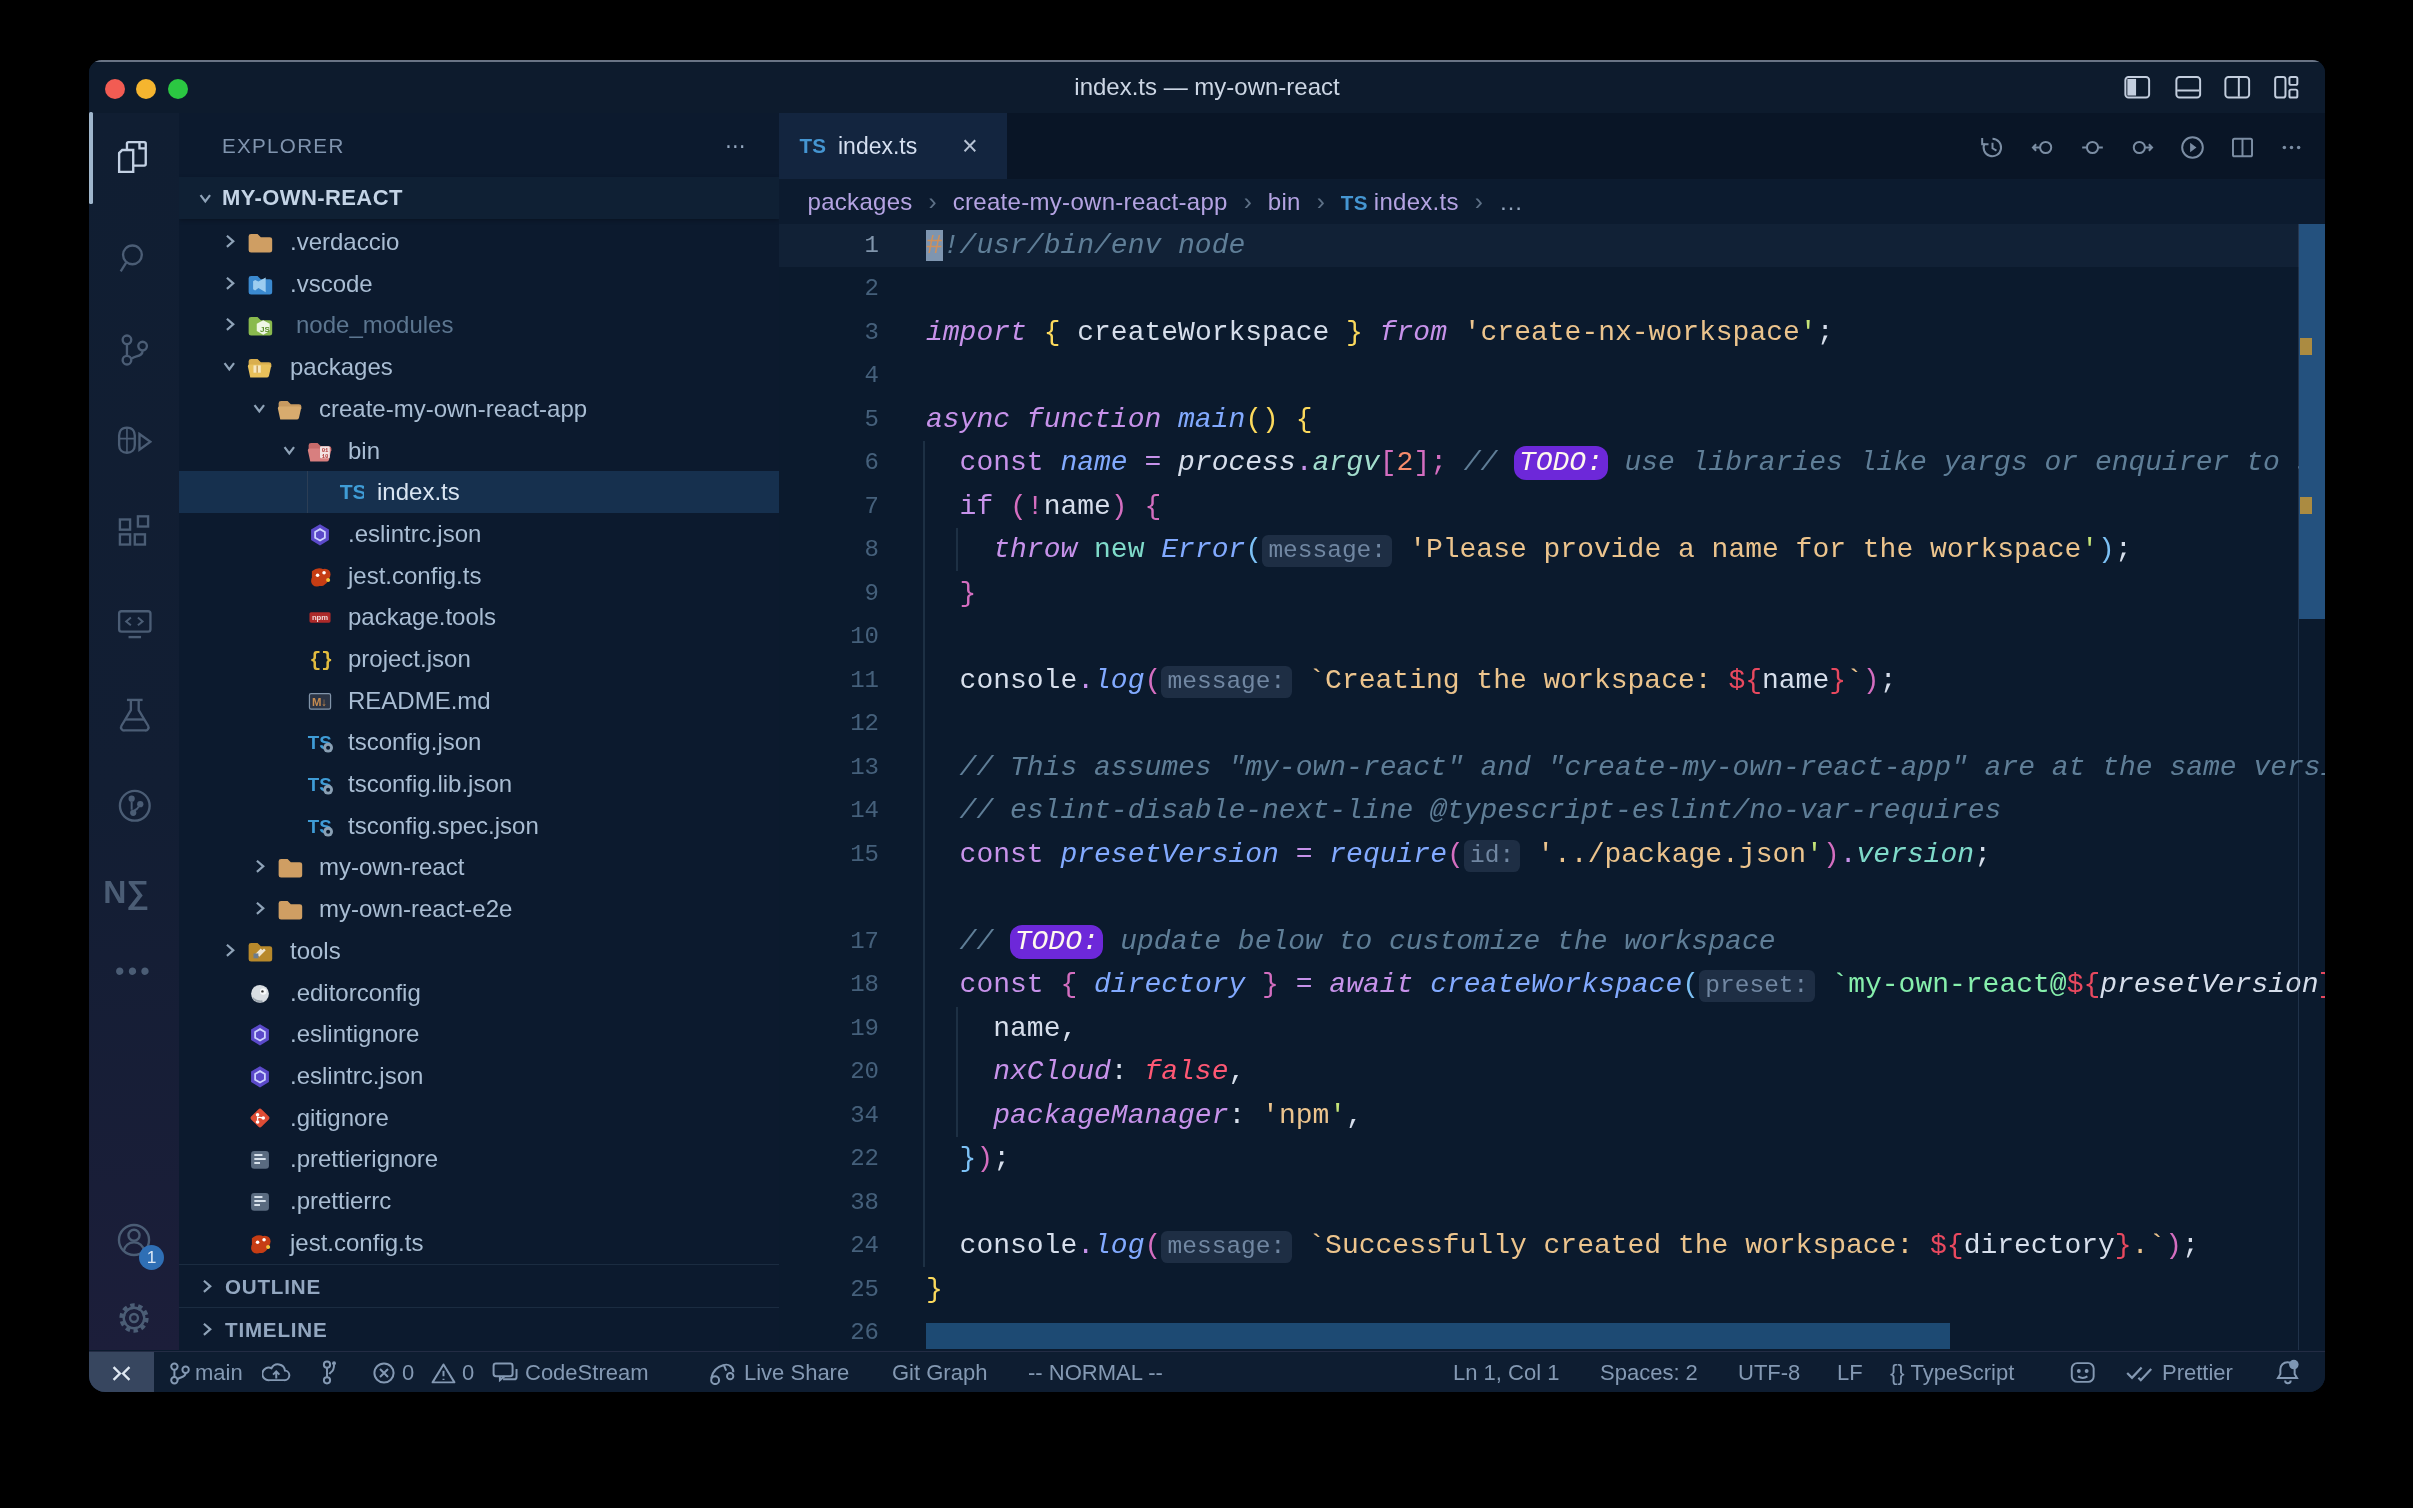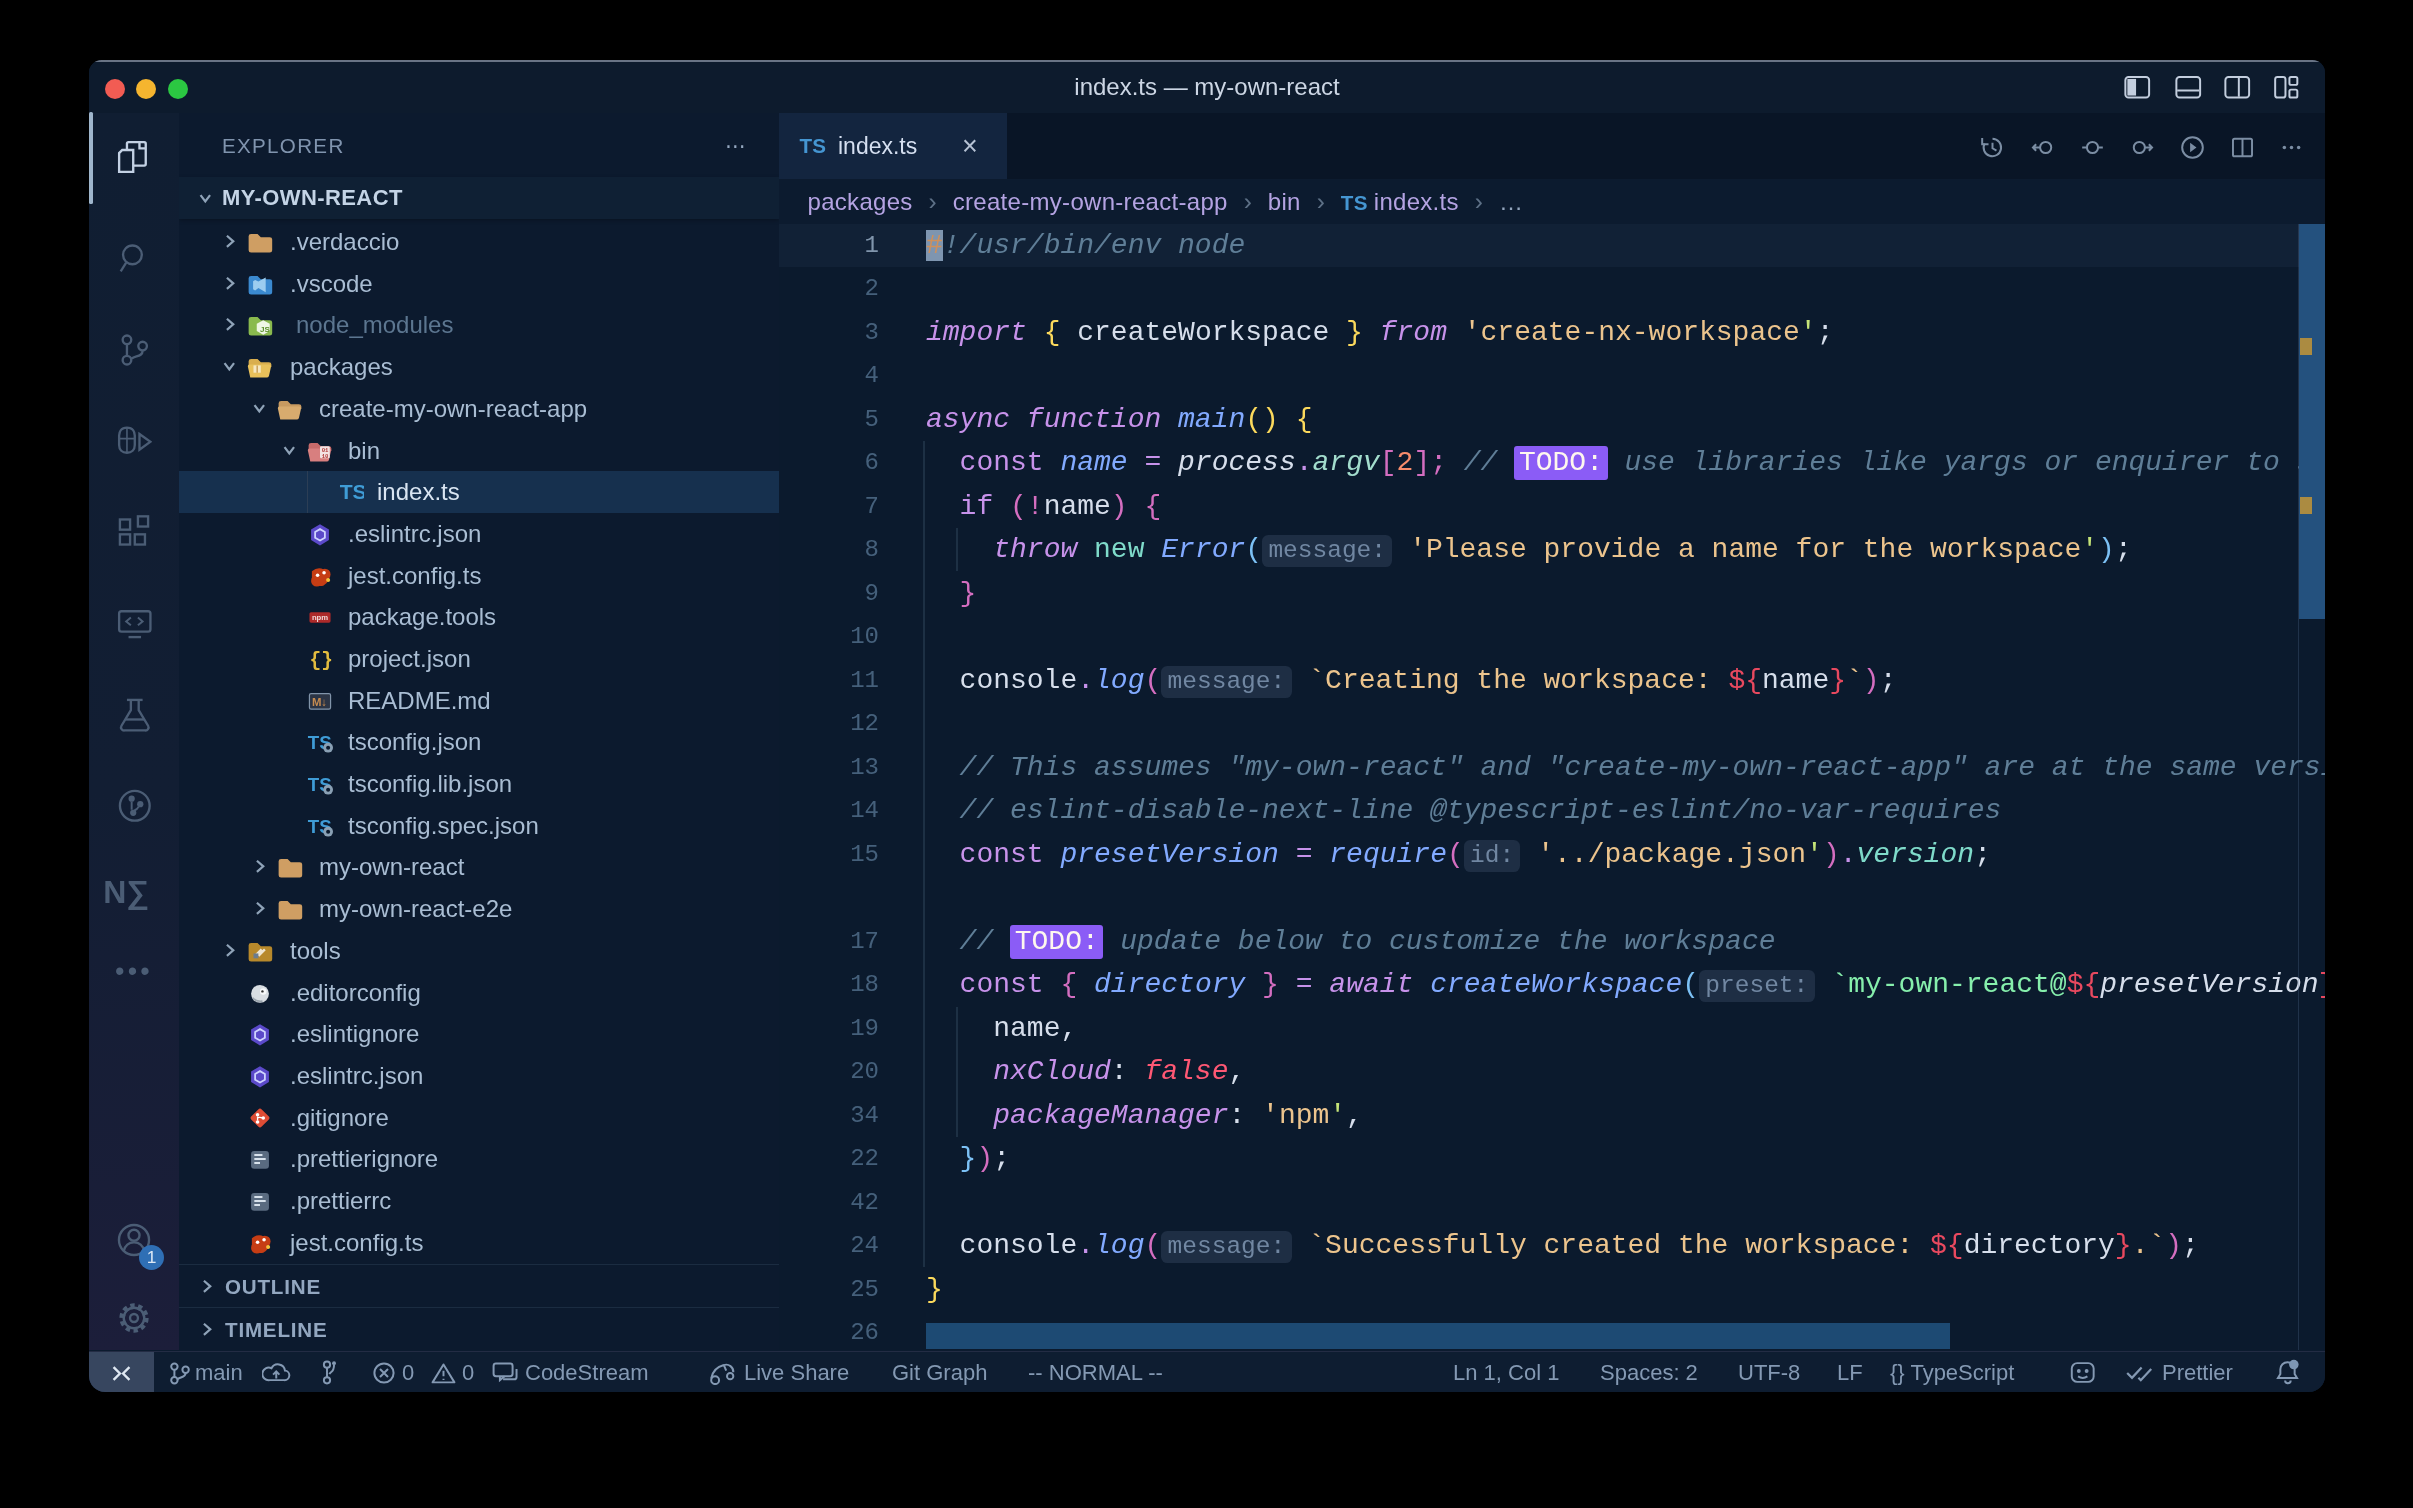--- a/index.html
+++ b/index.html
@@ -46,21 +46,21 @@
 .v{color:#d6deeb}.vi{color:#d6deeb;font-style:italic}
 .s{color:#ecc48d}.si{color:#86efac;}
 .n{color:#f78c6c}
 .c{color:#5f7e97;font-style:italic}
 .b1{color:#fbd95c}.b2{color:#d46ec0}.b3{color:#7cc1f5}
 .t{color:#7fdbca}.ti{color:#7fdbca;font-style:italic}
 .cy{color:#a3ddcd;font-style:italic}
 .g{color:#c5e478}
 .r{color:#e8495f}.ri{color:#ff5874;font-style:italic}
 .op{color:#c792ea}.pu{color:#d6deeb}
-.todo{background:#8b5cf6;color:#fef7ee;border-radius:3px;padding:0.8px 4.7px 2.4px 4.7px}
+.todo{background:#6d28d9;color:#fef7ee;font-style:italic;border-radius:12px;padding:0.8px 4.7px 2.4px 4.7px}
 .hint{background:#1e2e44;color:#7187a2;border-radius:6.3px;padding:1.6px 6.3px 3.2px 6.3px;font-size:24.5px}
 .curs{background:#7e95b0;color:#d0905a}
 #curline{position:absolute;left:0;top:0px;right:0;height:43px;background:rgba(120,160,210,.055)}
 .iguide{position:absolute;width:1.6px;background:rgba(95,126,151,.22)}
 #vscroll{position:absolute;right:0;top:0px;width:26px;height:400px;background:#24517e}
 #hscroll{position:absolute;left:147px;top:0px;width:1024px;height:26px;background:#1d4a73}
 .ormark{position:absolute;right:13.4px;width:12px;height:16.6px;background:#ab8b41}
 #statusbar{position:absolute;left:0;bottom:0;width:100%;height:41px;background:#0e1d31;border-top:0.8px solid #232c44;
  color:#8499b3;font-size:22px}
 #statusbar .it{position:absolute;top:0;line-height:41px;white-space:nowrap}
@@ -519,21 +519,21 @@
         </div>
 <div class="cl" style="top:870px">
           <span class="num">34</span>
           <span class="ct"><span class="pu">    </span><span class="ki">packageManager</span><span class="pu">: </span><span class="s">'npm</span><span class="g">'</span><span class="pu">,</span></span>
         </div>
 <div class="cl" style="top:913px">
           <span class="num">22</span>
           <span class="ct"><span class="pu">  </span><span class="b3">}</span><span class="b2">)</span><span class="pu">;</span></span>
         </div>
 <div class="cl" style="top:957px">
-          <span class="num">42</span>
+          <span class="num">38</span>
           <span class="ct"></span>
         </div>
 <div class="cl" style="top:1000px">
           <span class="num">24</span>
           <span class="ct"><span class="pu">  </span><span class="v">console</span><span class="op">.</span><span class="fn">log</span><span class="b2">(</span><span class="hint">message:</span><span class="pu"> </span><span class="s">`Successfully created the workspace: </span><span class="r">${</span><span class="v">directory</span><span class="r">}</span><span class="s">.`</span><span class="b2">)</span><span class="pu">;</span></span>
         </div>
 <div class="cl" style="top:1044px">
           <span class="num">25</span>
           <span class="ct"><span class="b1">}</span></span>
         </div>

